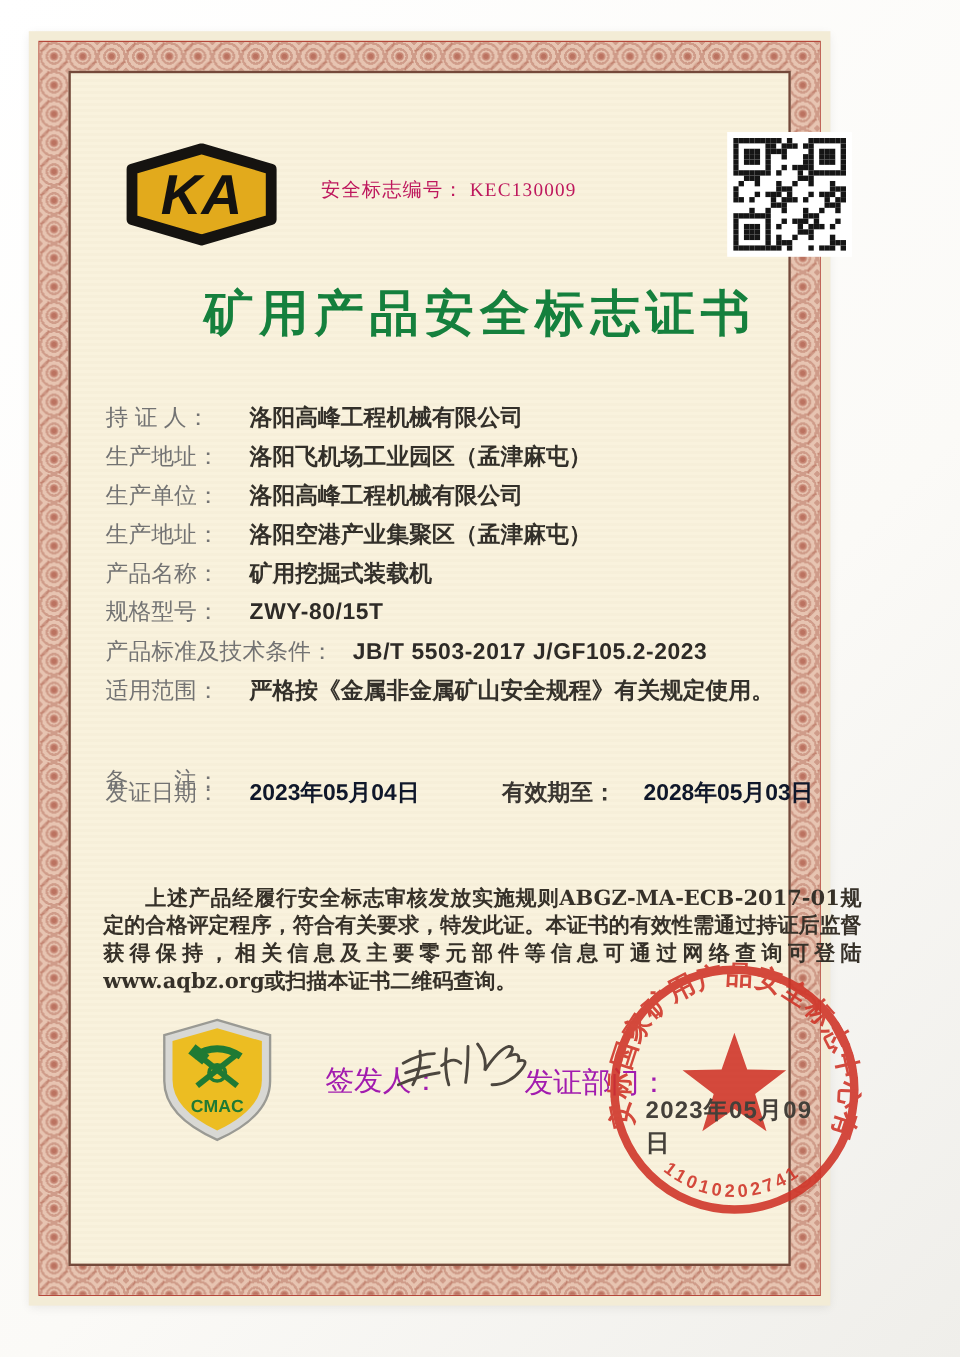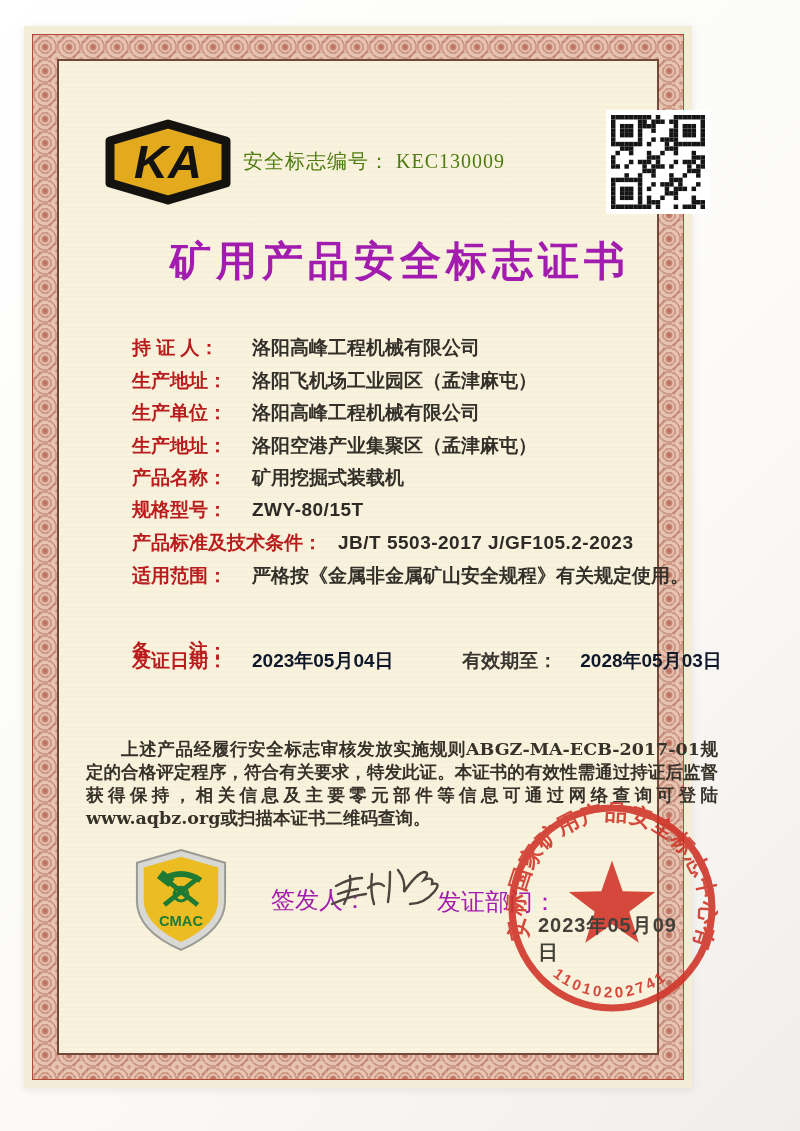--- a/index.html
+++ b/index.html
@@ -30,33 +30,33 @@
   .interior {
     position:absolute; inset:33px;
     background:#f9f2dd;
     background-image:repeating-linear-gradient(0deg, rgba(120,90,40,.02) 0 2px, transparent 2px 5px);
     border:2px solid #74493a;
   }
   
   .ka-badge { position:absolute; left:79px; top:90px; width:130px; height:92px; }
   .cert-no {
     position:absolute; left:0; top:122px; width:700px; text-align:center;
-    font-family:"Liberation Serif", serif; font-size:20px; color:#4d7c0f; letter-spacing:1px;
+    font-family:"Liberation Serif", serif; font-size:16px; color:#be185d; letter-spacing:1px;
   }
   .qr { position:absolute; left:582px; top:84px; width:104px; height:104px; background:#fff; padding:5px; }
   .qr svg { width:100%; height:100%; display:block; fill:#151515; }
   
   .title {
     position:absolute; left:0; top:208px; width:752px; text-align:center;
     font-family:"DejaVu Serif", serif; font-weight:900; font-size:41px;
-    color:#a21caf; letter-spacing:5px;
+    color:#15803d; letter-spacing:5px;
   }
   
   .row { position:absolute; left:64px; width:660px; font-size:19px; white-space:nowrap; }
-  .flabel { display:inline-block; width:120px; font-weight:bold; color:#b91c1c;margin-left:44px; }
+  .flabel { display:inline-block; width:120px; font-weight:normal; color:#737373; }
   .row.wide .flabel { width:auto; margin-right:16px; }
   .fvalue.kai { font-family:"DejaVu Serif", serif; font-weight:600; color:#33302a; }
   .fvalue.num { font-weight:bold; color:#2e2b27; letter-spacing:.5px; }
   .dlabel { display:inline-block; font-weight:bold; color:#3a3631;margin-top:48px; }
   .dval  { display:inline-block; font-weight:bold; color:#0f172a; }
   
   .statement {
     position:absolute; left:62px; top:712px; width:632px;
     font-family:"DejaVu Serif", serif; font-weight:700; font-size:17.5px;
     line-height:23px; color:#363129; text-align:justify; text-indent:2em;

